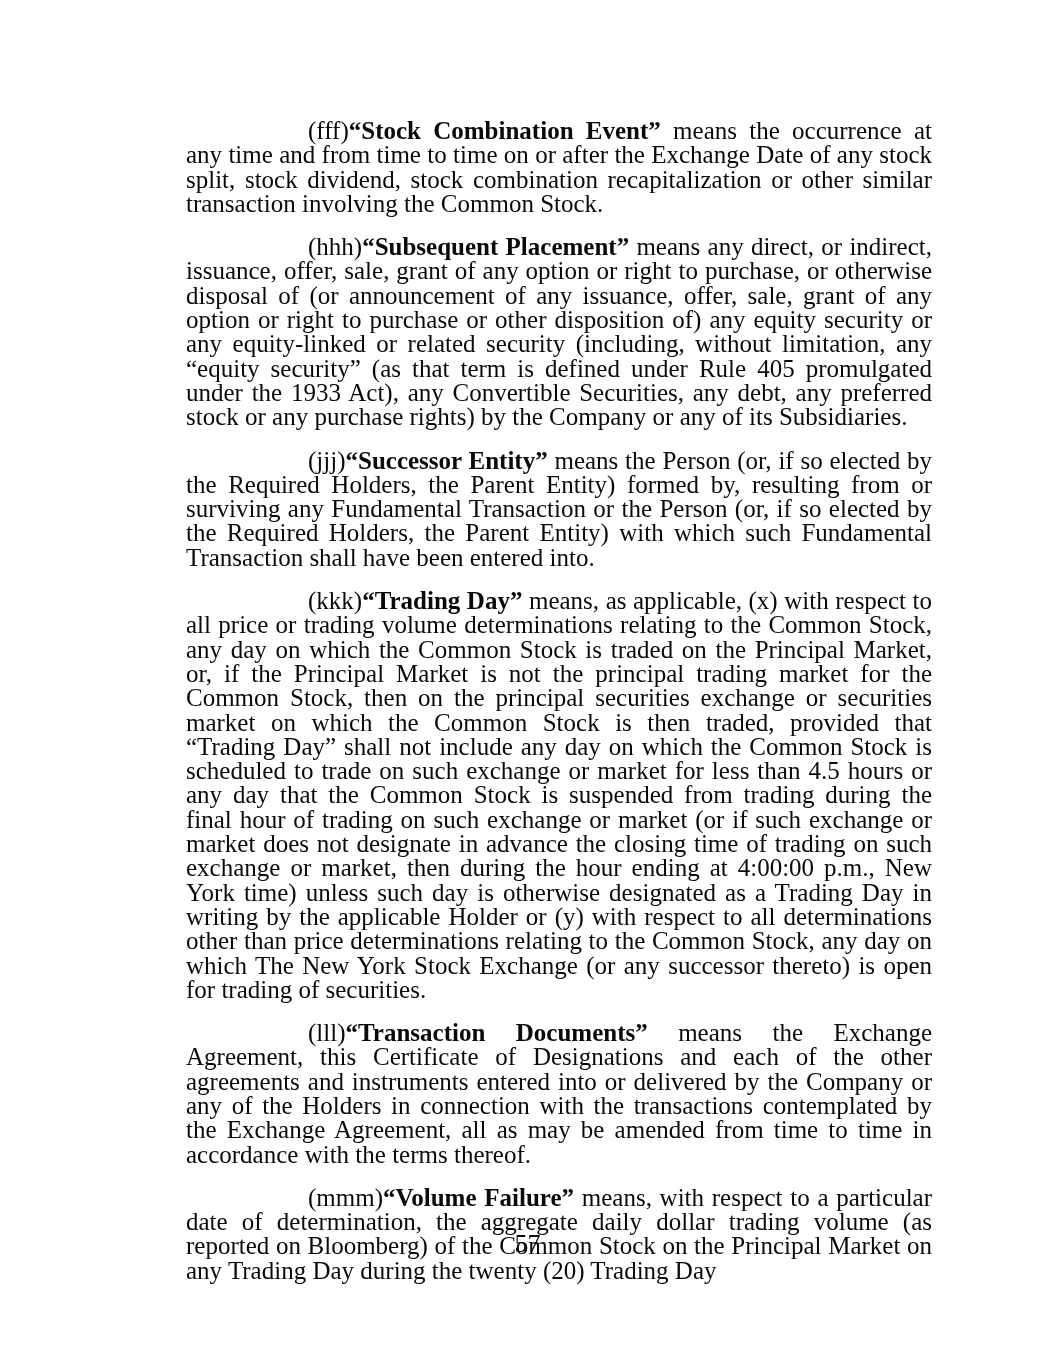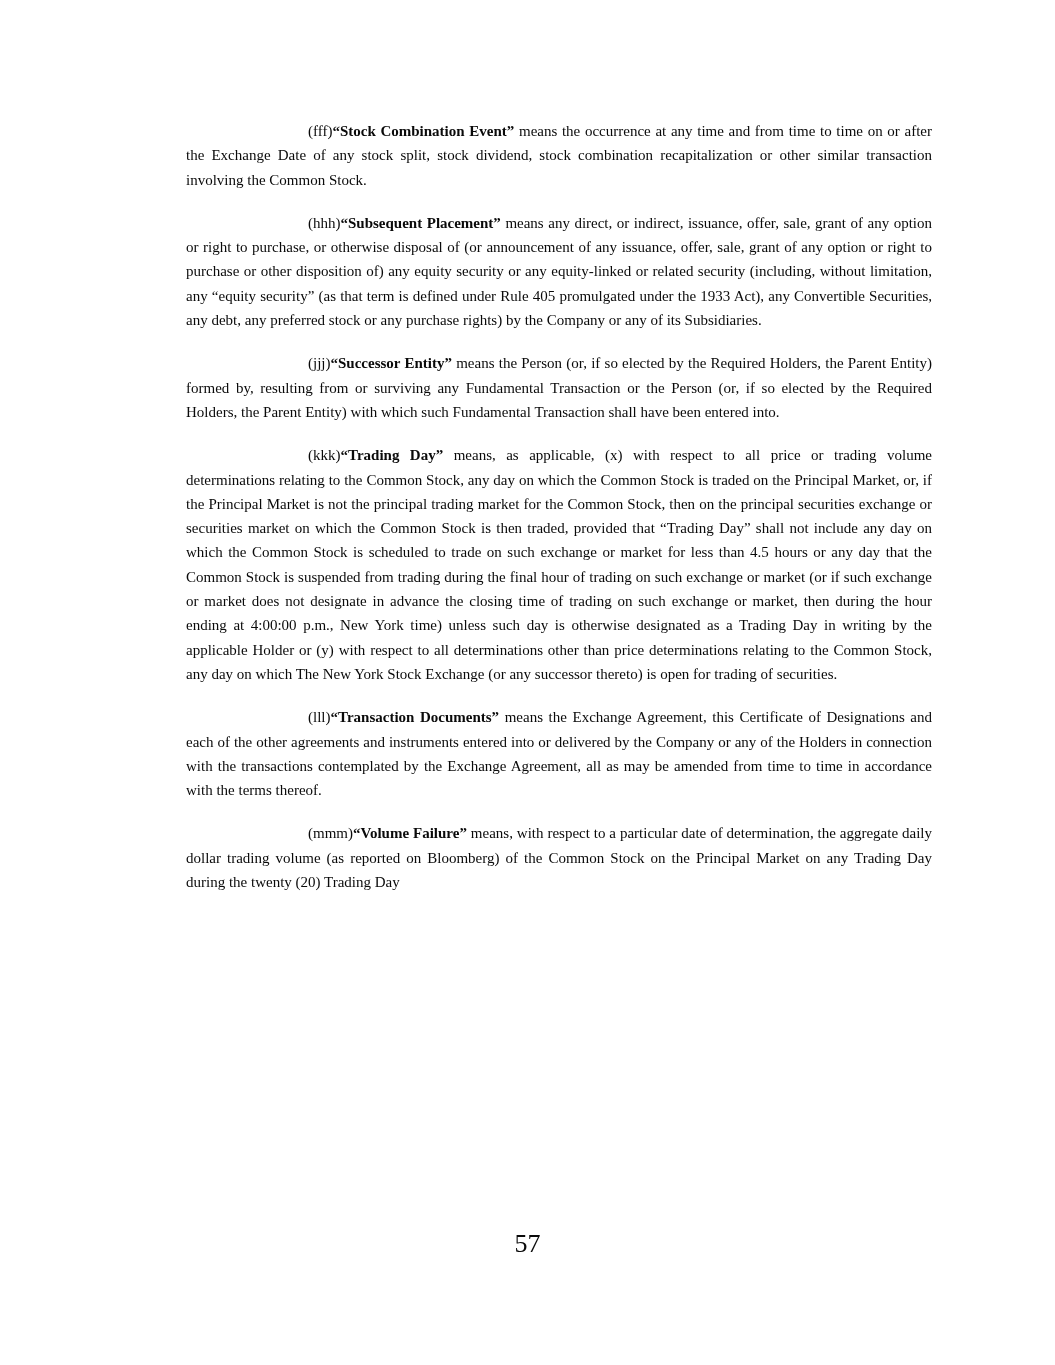--- a/index.html
+++ b/index.html
@@ -18,21 +18,21 @@
     overflow: hidden;
   }
   .doc-body {
     position: absolute;
     left: 186px;
     top: 119px;
     width: 746px;
   }
   p.para {
     margin: 0 0 19px 0;
-    font-size: 15px;
+    font-size: 25px;
     line-height: 24.3px;
     text-align: justify;
     text-indent: 61px;
   }
   p.para:last-child { margin-bottom: 0; }
   .label {
     display: inline-block;
     min-width: 63px;
   }
   .term {

